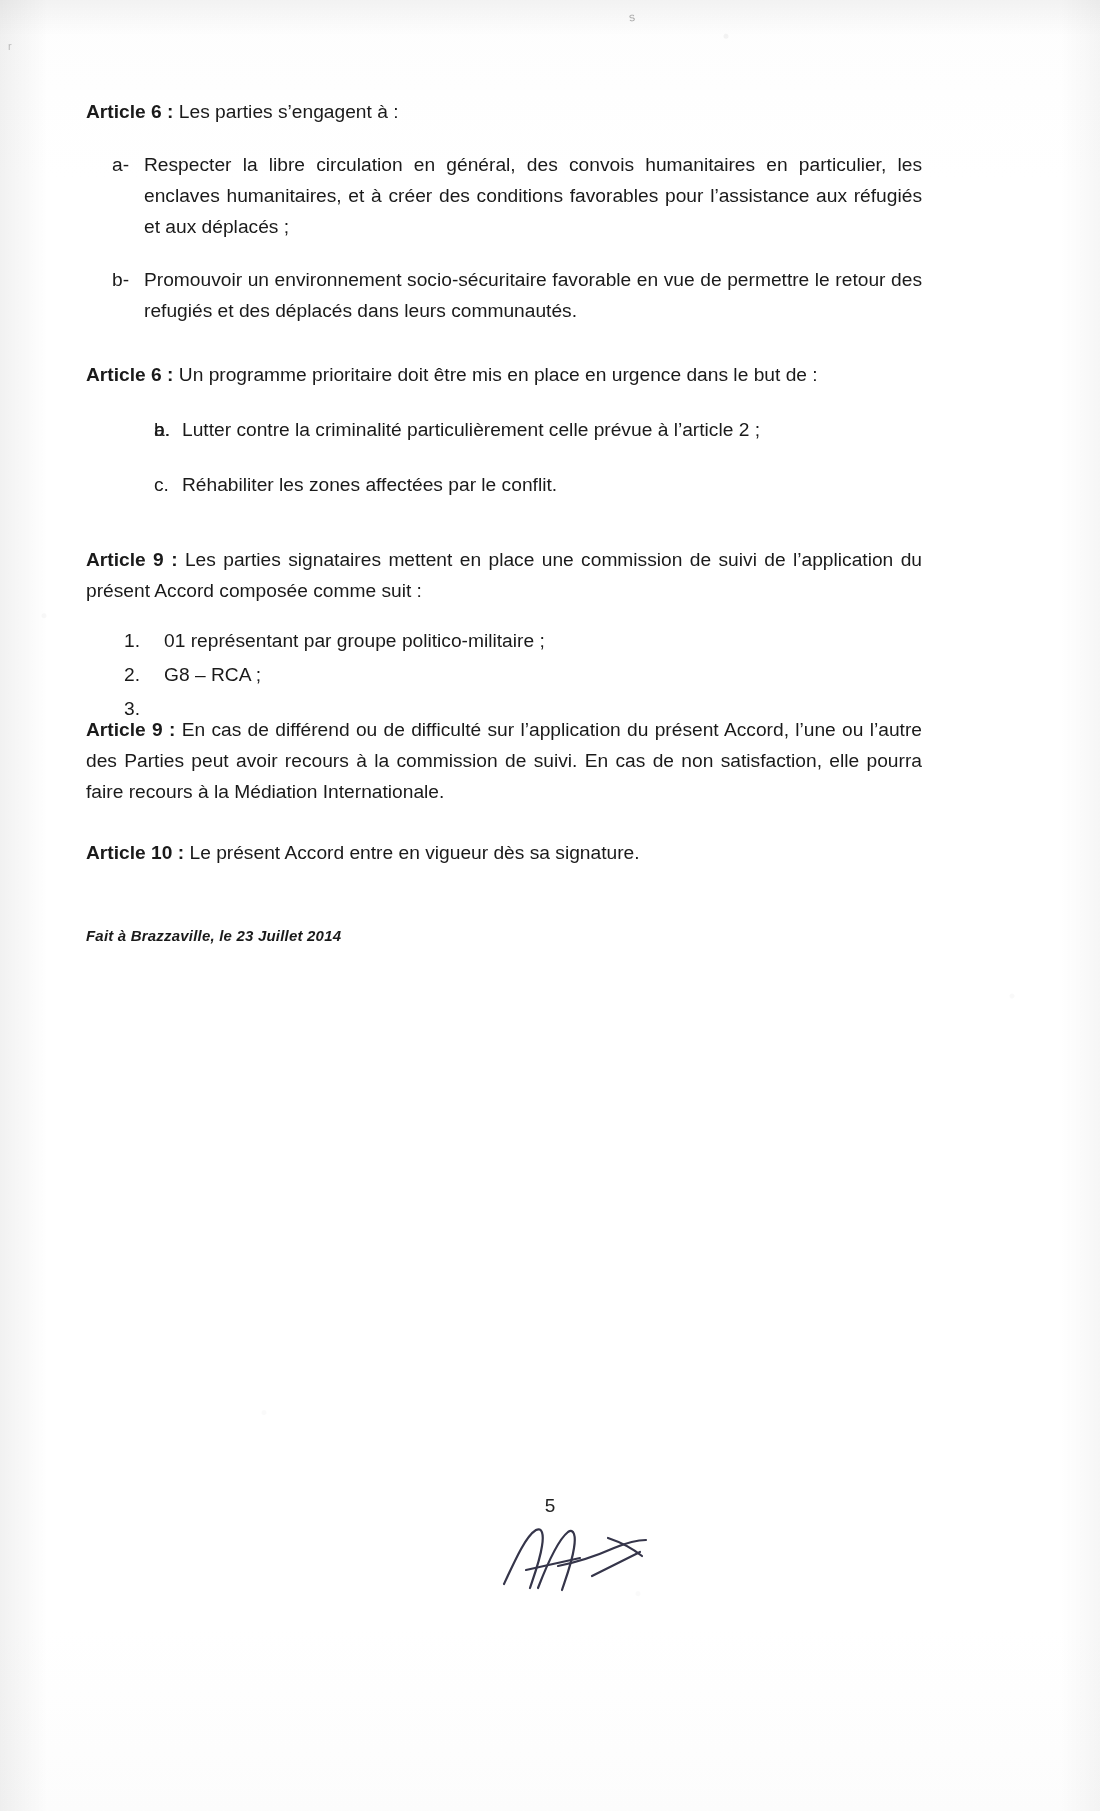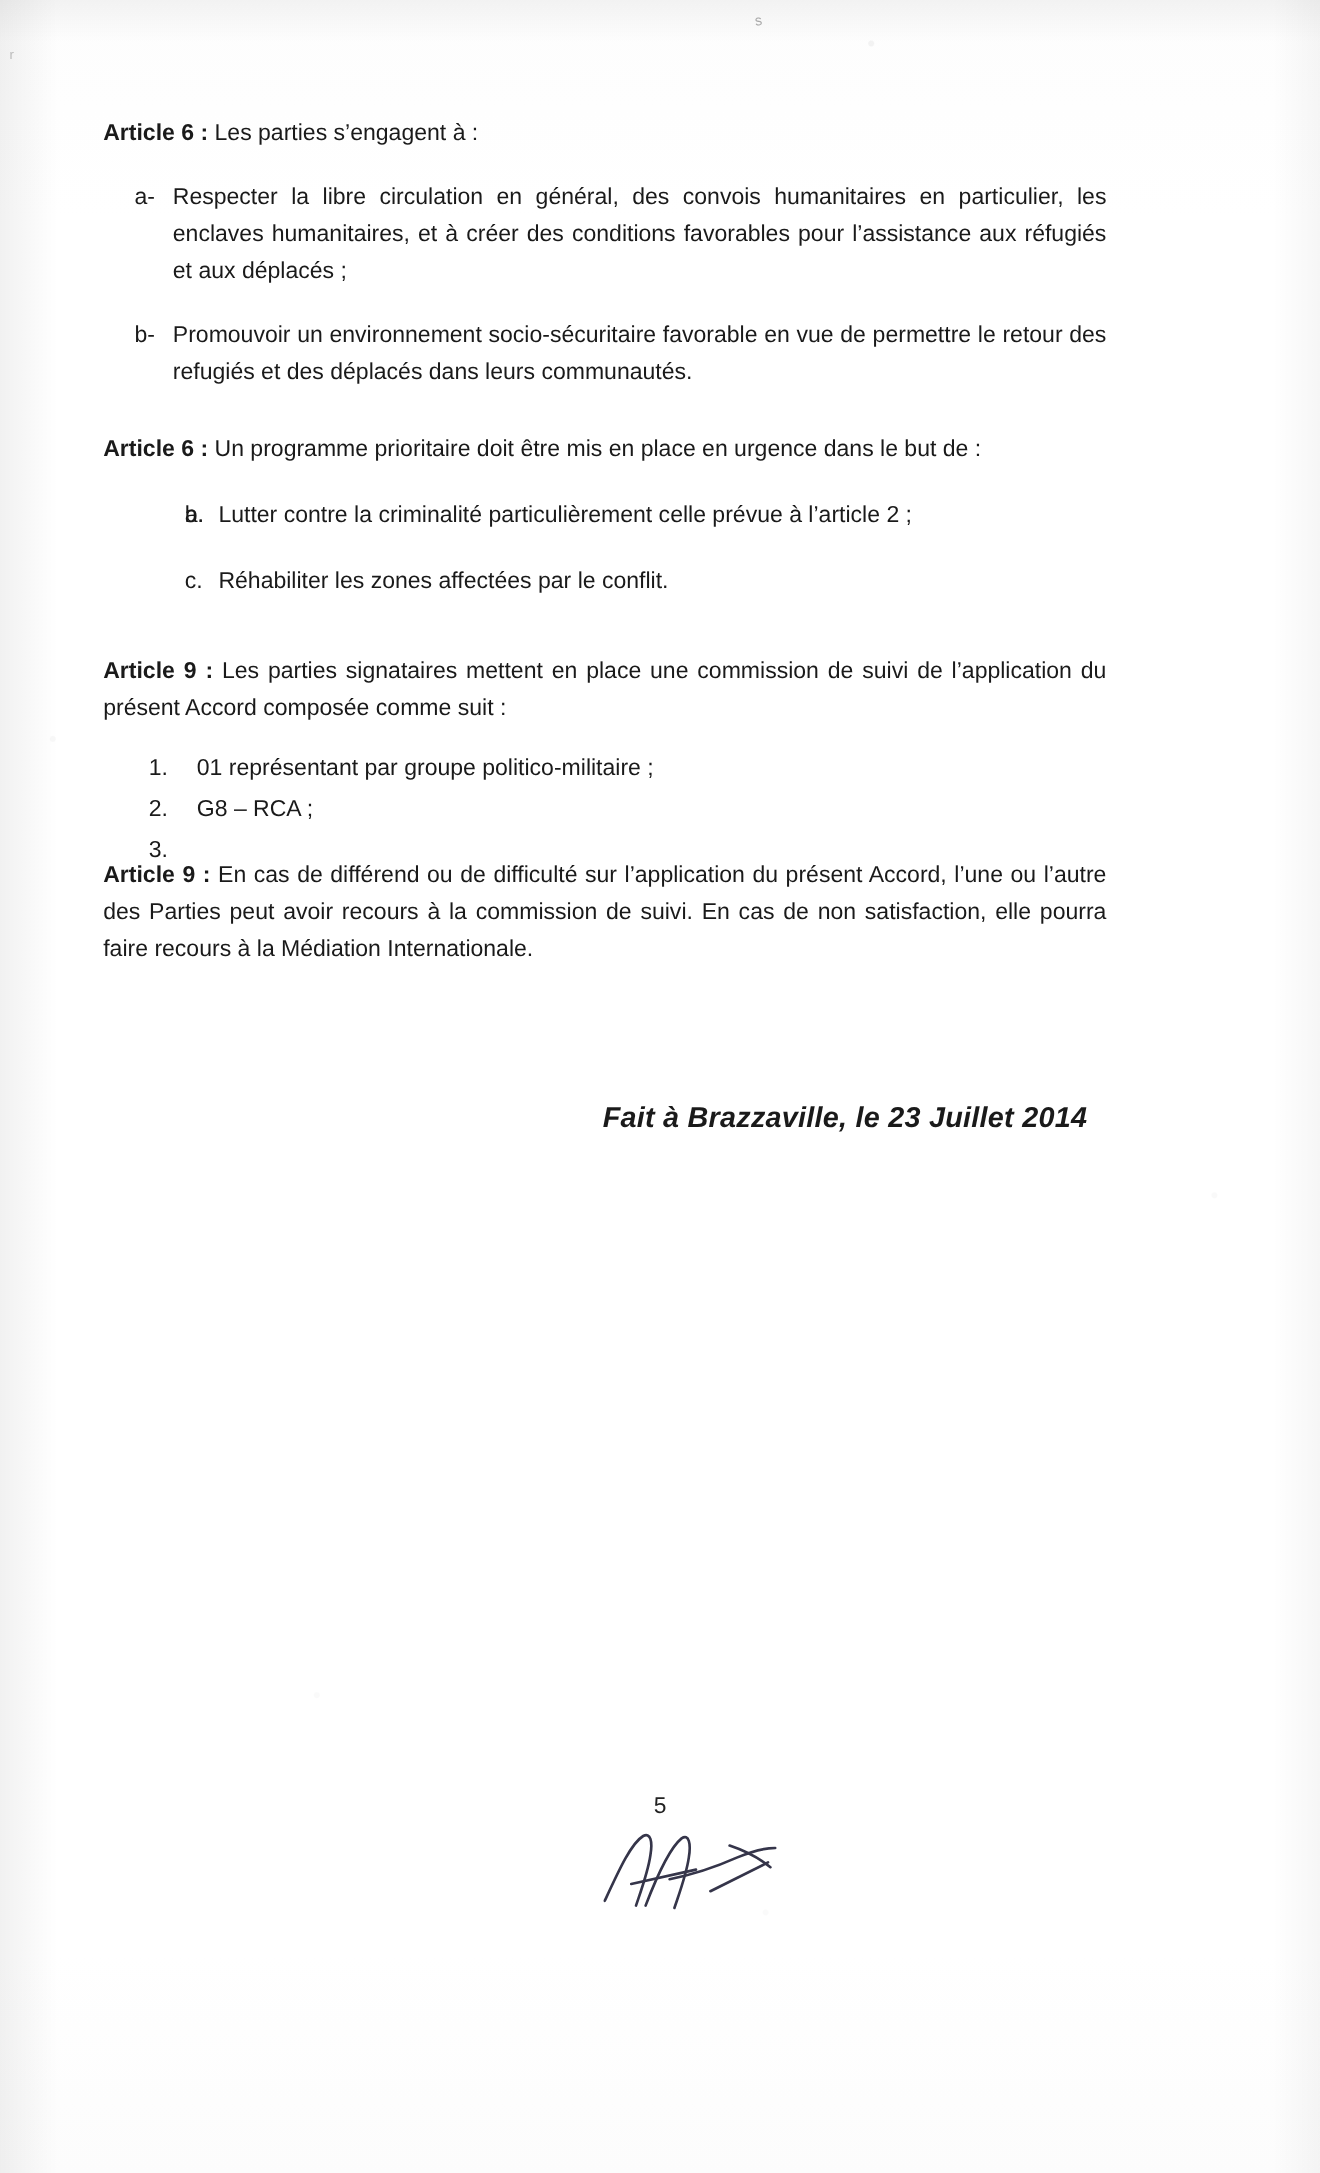--- a/index.html
+++ b/index.html
@@ -122,25 +122,24 @@
     position: absolute;
     left: 38px;
     top: 0;
     width: 34px;
   }
 
   .spacer-sm { height: 10px; }
   .spacer-md { height: 20px; }
 
   .closing {
-    margin-top: 76px;
-    text-align: right;
+    margin-top: 56px;
     font-style: italic;
     font-weight: bold;
-    font-size: 24px;
+    font-size: 15px;
     padding-right: 16px;
     letter-spacing: 0.2px;
   }
 
   .page-number {
     position: absolute;
     left: 0;
     right: 0;
     top: 1495px;
     text-align: center;
@@ -238,20 +237,23 @@
 
 
     <div class="spacer-sm"></div>
 
     <p class="para">
       <span class="art-label">Article 9 :</span><span> En cas de différend ou de difficulté sur l’application du présent Accord, l’une ou l’autre des Parties peut avoir recours à la commission de suivi. En cas de non satisfaction, elle pourra faire recours à la Médiation Internationale.</span>
     </p>
 
     <div class="spacer-sm"></div>
 
+    <p class="para para-last-left">
+      <span class="art-label">Article 10 :</span><span> Le présent Accord  entre en vigueur dès sa signature.</span>
+    </p>
 
     <p class="closing">Fait à Brazzaville, le 23 Juillet 2014</p>
   </div>
 
   <div class="page-number">5</div>
 
   <div class="signature">
     <svg width="170" height="90" viewBox="0 0 170 90" aria-hidden="true">
       <g fill="none" stroke="#35354a" stroke-width="2.2" stroke-linecap="round" stroke-linejoin="round">
         <path d="M8 66 C 20 40, 30 18, 40 12 C 46 9, 48 16, 46 28 C 44 42, 38 58, 34 70"></path>

